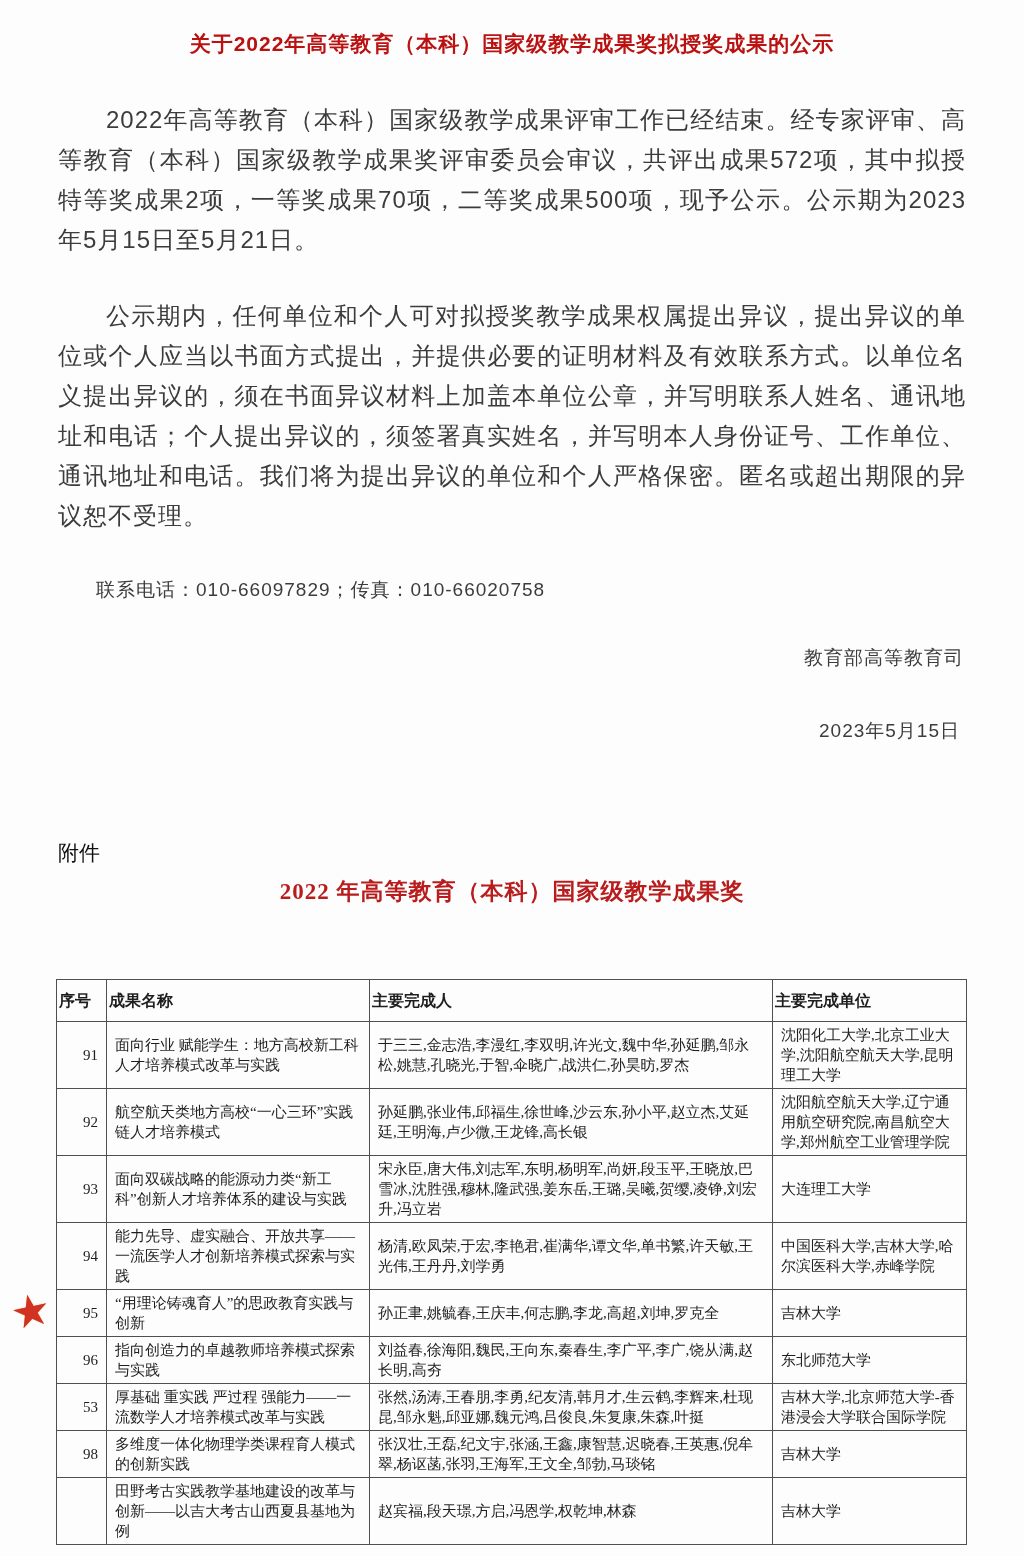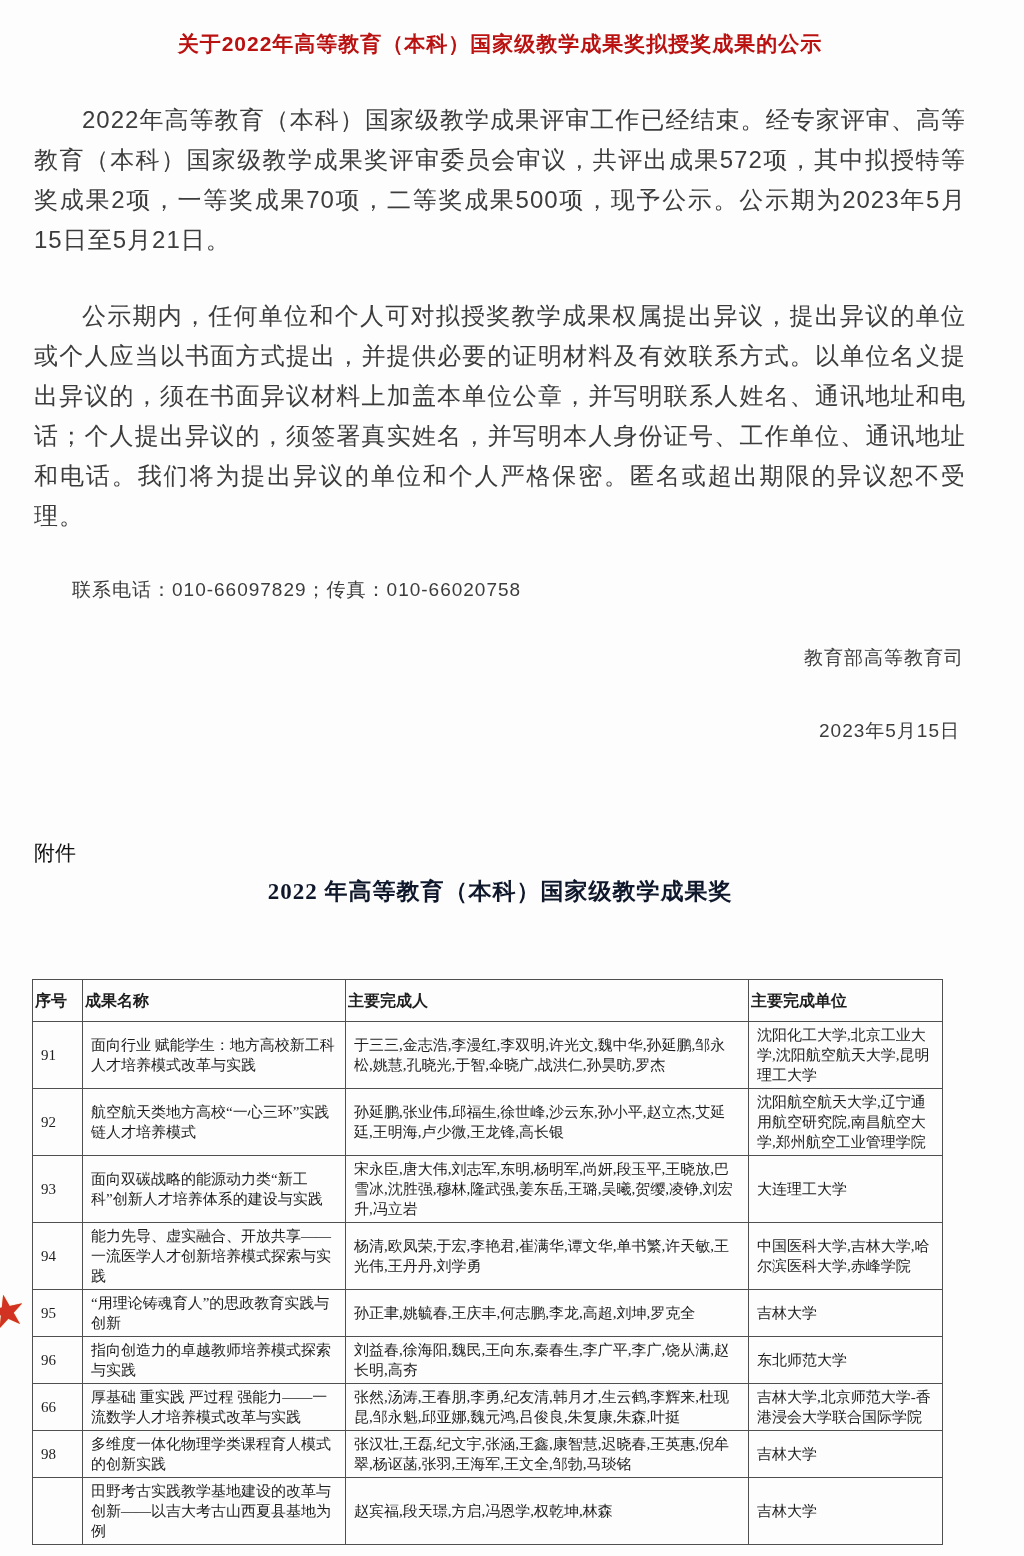--- a/index.html
+++ b/index.html
@@ -4,21 +4,21 @@
 <style>
   html, body { margin: 0; padding: 0; background: #e9e9e9; }
   .page {
     position: relative;
     width: 1024px;
     height: 1556px;
     margin: 0 auto;
     background: #fdfdfd;
     overflow: hidden;
     box-sizing: border-box;
-    padding: 30px 58px 0 34px;
+    padding: 30px 58px 0 58px;
     font-family: "Liberation Sans", sans-serif;
     color: #3c3c3c;
   }
   
   .doc-title {
     margin: 0;
     text-align: center;
     font-size: 21px;
     font-weight: bold;
     letter-spacing: 1px;
@@ -67,21 +67,21 @@
     color: #111;
     line-height: 28px;
   }
   .attach-title {
     margin: 0;
     margin-top: 10px;
     text-align: center;
     font-family: "Liberation Serif", serif;
     font-size: 23px;
     font-weight: bold;
-    color: #0f172a;
+    color: #b91c1c;
     line-height: 30px;
     letter-spacing: 1px;
   }
   
   table.results {
     margin-top: 72px;
     margin-left: -2px;
     width: 910px;
     table-layout: fixed;
     border-collapse: collapse;
@@ -101,21 +101,21 @@
     font-size: 16px;
     font-weight: bold;
     text-align: left;
     padding: 2px;
   }
   col.c-no    { width: 50px;  }
   col.c-name  { width: 263px; }
   col.c-people{ width: 403px; }
   col.c-units { width: 194px; }
   td.col-no {
-    text-align: left;
+    text-align: right;
     position: relative;
   }
   td.col-name  { text-align: left; padding-left: 10px; }
   td.col-people{ text-align: left; padding-left: 10px; }
   td.col-units { text-align: left; padding-left: 10px; }
   tr.data-row td { height: 44px; }
   .star {
     position: absolute;
     left: -46px;
     top: 50%;
@@ -196,21 +196,21 @@
           <td class="col-people">孙正聿,姚毓春,王庆丰,何志鹏,李龙,高超,刘坤,罗克全</td>
           <td class="col-units">吉林大学</td>
         </tr>
         <tr class="data-row">
           <td class="col-no"><span>96</span></td>
           <td class="col-name">指向创造力的卓越教师培养模式探索与实践</td>
           <td class="col-people">刘益春,徐海阳,魏民,王向东,秦春生,李广平,李广,饶从满,赵长明,高夯</td>
           <td class="col-units">东北师范大学</td>
         </tr>
         <tr class="data-row">
-          <td class="col-no"><span>66</span></td>
+          <td class="col-no"><span>53</span></td>
           <td class="col-name">厚基础 重实践 严过程 强能力——一流数学人才培养模式改革与实践</td>
           <td class="col-people">张然,汤涛,王春朋,李勇,纪友清,韩月才,生云鹤,李辉来,杜现昆,邹永魁,邱亚娜,魏元鸿,吕俊良,朱复康,朱森,叶挺</td>
           <td class="col-units">吉林大学,北京师范大学-香港浸会大学联合国际学院</td>
         </tr>
         <tr class="data-row">
           <td class="col-no"><span>98</span></td>
           <td class="col-name">多维度一体化物理学类课程育人模式的创新实践</td>
           <td class="col-people">张汉壮,王磊,纪文宇,张涵,王鑫,康智慧,迟晓春,王英惠,倪牟翠,杨讴菡,张羽,王海军,王文全,邹勃,马琰铭</td>
           <td class="col-units">吉林大学</td>
         </tr>

